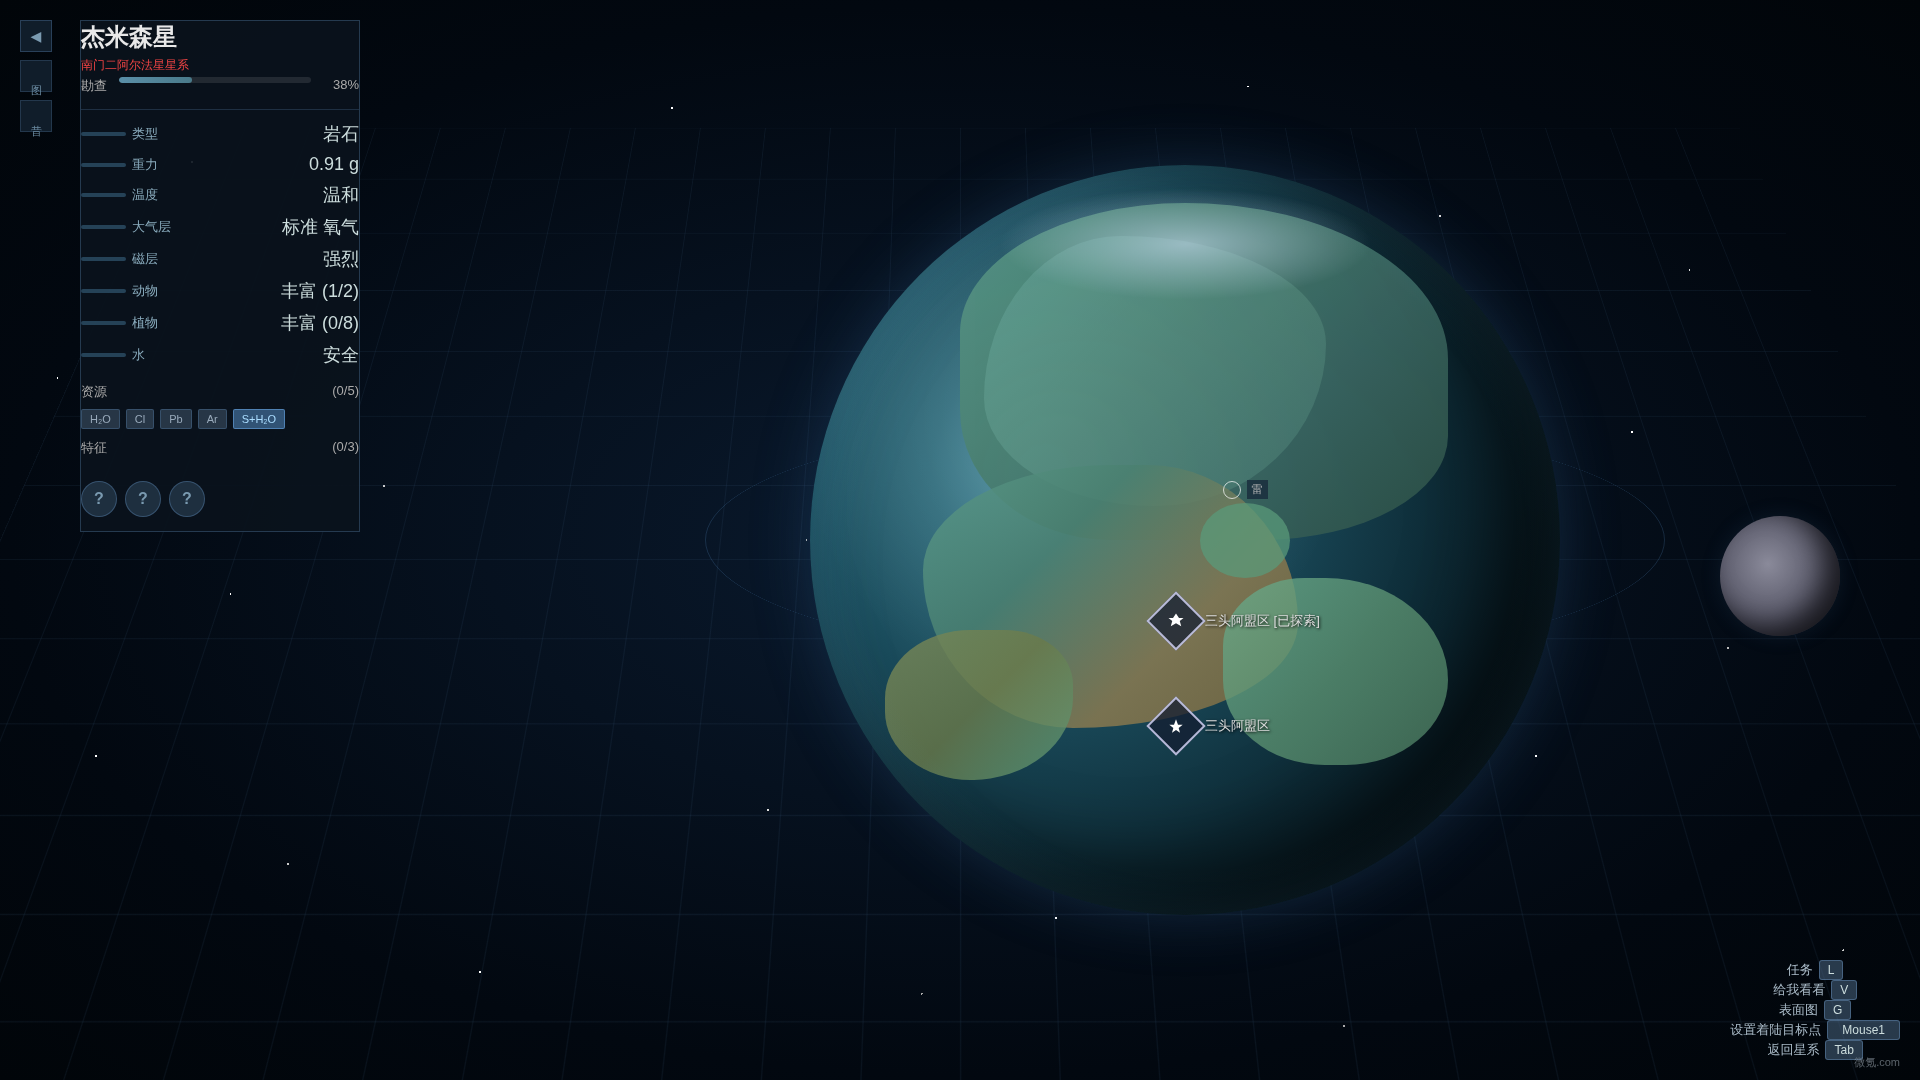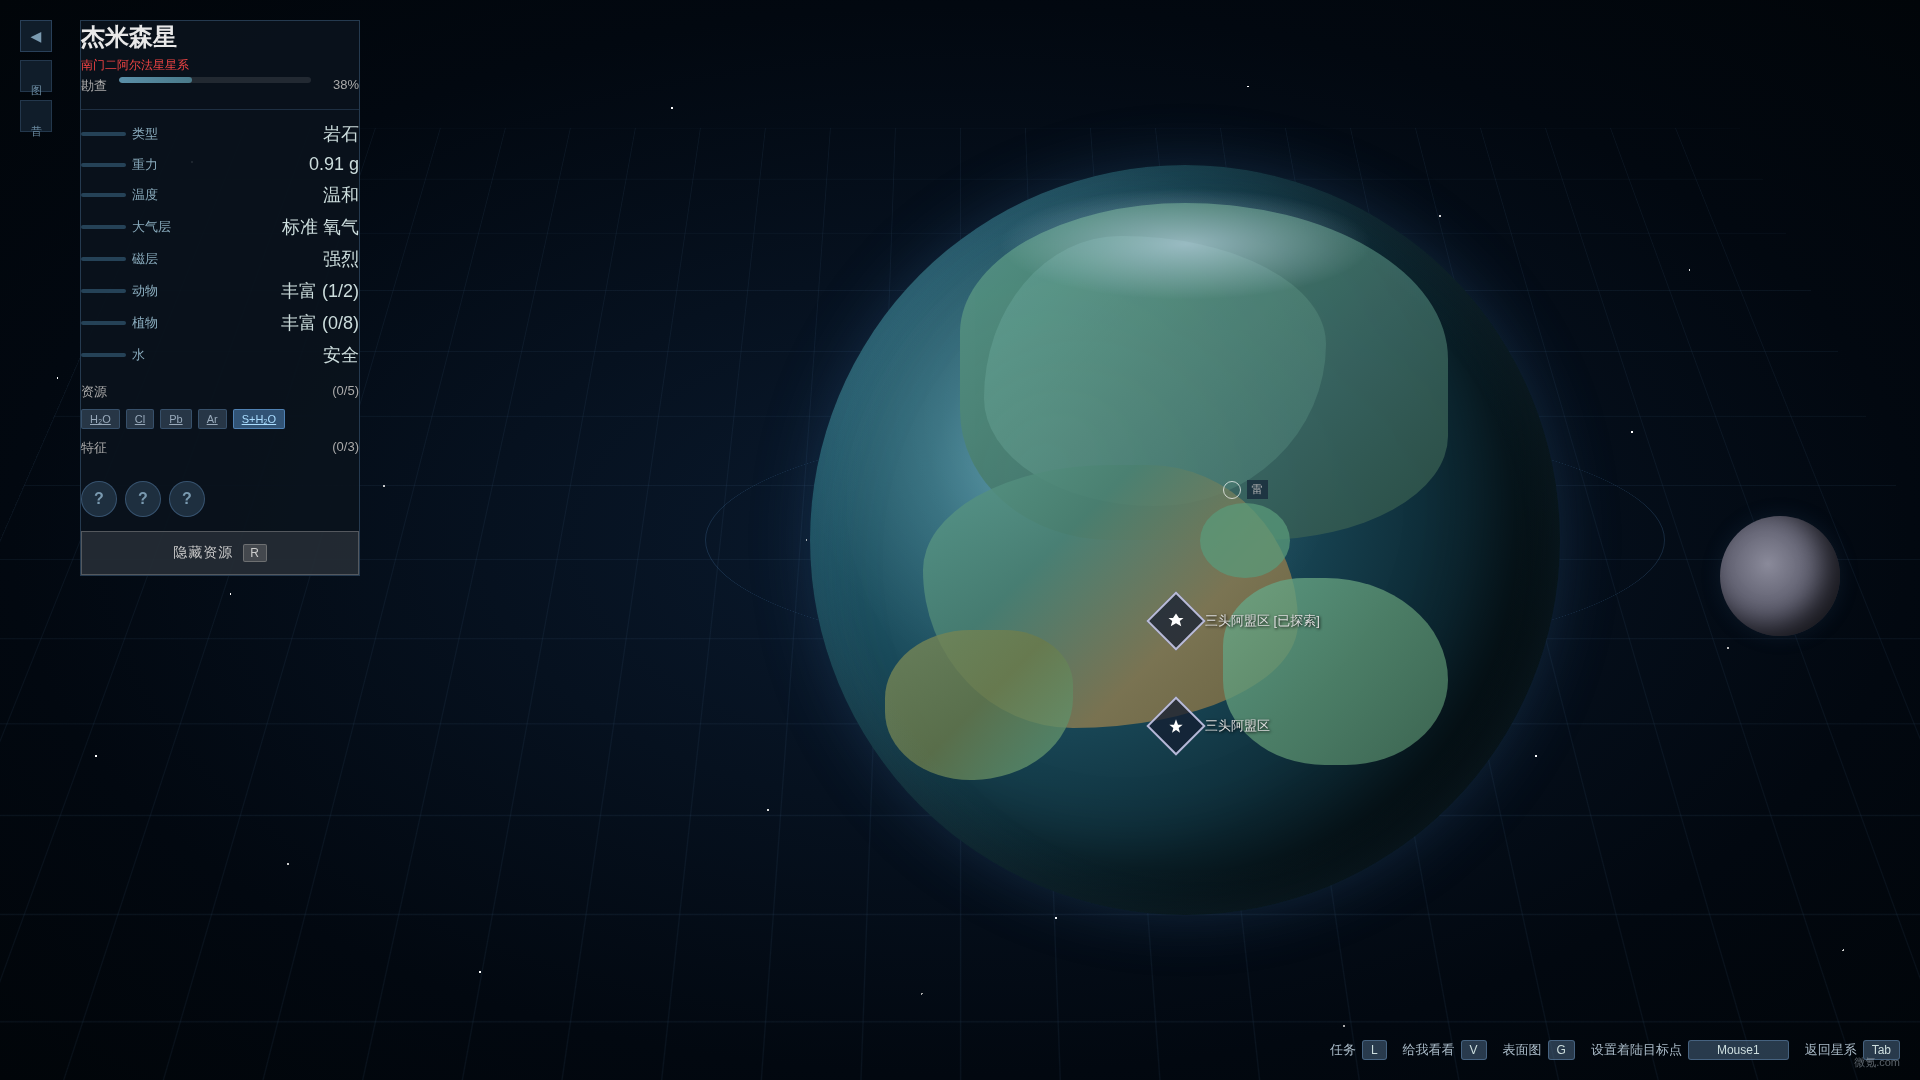--- a/index.html
+++ b/index.html
@@ -330,21 +330,20 @@
       flex-wrap: wrap;
     }
 
     .resource-chip {
       padding: 3px 8px;
       font-size: 11px;
       border-radius: 2px;
       background: rgba(60,80,100,0.6);
       color: #9ab;
       border: 1px solid rgba(80,120,160,0.4);
-      text-decoration: underline;
     }
 
     .resource-chip.highlighted {
       background: rgba(60,100,140,0.8);
       color: #adf;
       border-color: rgba(100,160,220,0.6);
     }
 
     .traits-section {
       margin-top: 10px;
@@ -440,42 +439,43 @@
       cursor: pointer;
     }
 
     
     .bottom-toolbar {
       position: absolute;
       bottom: 20px;
       right: 20px;
       display: flex;
       align-items: center;
-      gap: 16px;
+      gap: 0;
+      flex-direction: column;
     }
 
     .toolbar-item {
       display: flex;
       align-items: center;
       gap: 6px;
       color: #aabbc8;
       font-size: 13px;
     }
 
     .toolbar-key {
       background: rgba(80,110,140,0.5);
       border: 1px solid rgba(100,140,180,0.5);
       padding: 2px 8px;
       font-size: 12px;
       border-radius: 3px;
       color: #cdd;
     }
 
     .toolbar-key.wide {
-      padding: 2px 28px;
+      padding: 2px 14px;
     }
 
     
     .watermark {
       position: absolute;
       bottom: 10px;
       right: 20px;
       font-size: 11px;
       color: rgba(150,160,170,0.6);
     }
@@ -614,24 +614,20 @@
       </div>
       <div class="trait-chip">
         <span>?</span>
       </div>
       <div class="trait-chip">
         <span>?</span>
       </div>
     </div>
   </div>
 
-  <button class="hide-resources-btn">
-    <span>隐藏资源</span>
-    <span class="btn-key">R</span>
-  </button>
 </div>
 
 <div class="planet-container">
   <div class="planet-orbit-ring"></div>
   <div class="planet">
     <div class="planet-surface">
       <div class="land-north"></div>
       <div class="land-center"></div>
       <div class="land-right"></div>
       <div class="land-small"></div>

